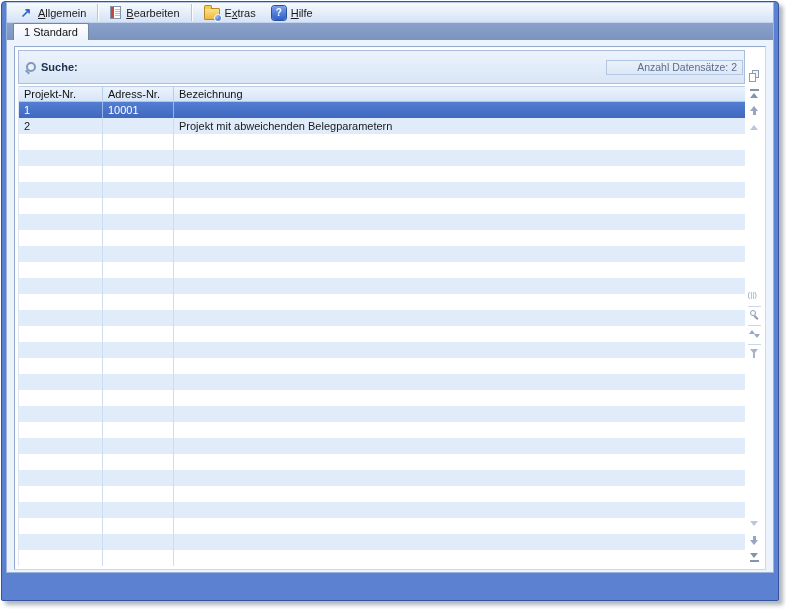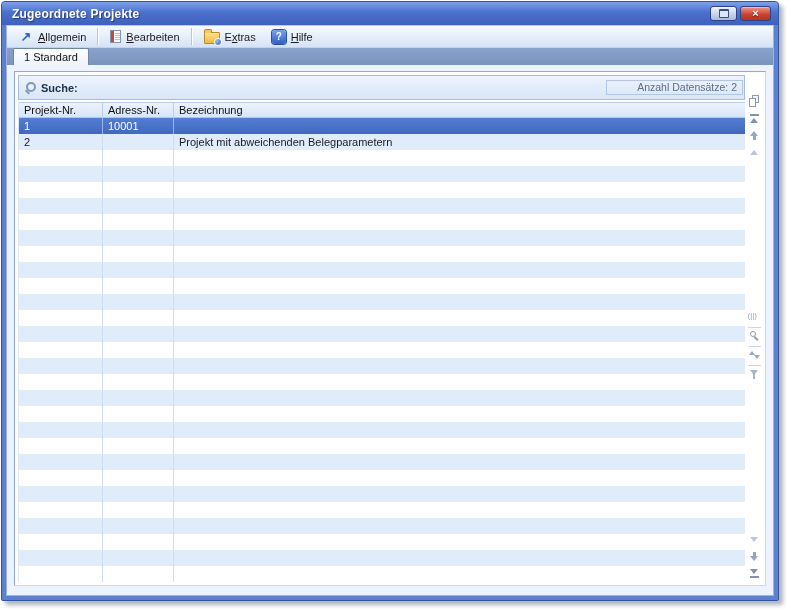--- a/index.html
+++ b/index.html
@@ -57,21 +57,21 @@
   .tab{height:17px;box-sizing:border-box;padding:0 10px;font-size:11px;line-height:16px;color:#111;
        background:linear-gradient(#fdfeff,#eef3fb);border:1px solid #72869f;border-bottom:none;border-radius:2px 2px 0 0;cursor:default;}
 
   
   .content{flex:1;padding:6px 7px 9px 7px;box-sizing:border-box;display:flex;}
   .panel{flex:1;background:#fff;border:1px solid #94aacd;border-right-color:#cbd8ee;border-bottom-color:#cbd8ee;
          box-shadow:1px 1px 0 #fbfcfe inset;padding:3px 2px 3px 3px;box-sizing:border-box;display:flex;}
   .panel-left{flex:1;display:flex;flex-direction:column;min-width:0;}
 
   
-  .searchbar{height:25px;box-sizing:border-box;border:1px solid #a9bedf;
+  .searchbar{height:34px;box-sizing:border-box;border:1px solid #a9bedf;
       background:linear-gradient(#ecf3fd,#d9e6f7);display:flex;align-items:center;padding:0 1px 0 5px;margin-bottom:2px;}
   .sicon{width:13px;height:13px;position:relative;margin-right:4px;}
   .sicon::before{content:"";position:absolute;right:1px;top:1px;width:6px;height:6px;border:2px solid #8298b8;border-radius:50%;background:#e9f1fb;}
   .sicon::after{content:"";position:absolute;left:1px;bottom:1px;width:5px;height:2px;background:#8298b8;transform:rotate(45deg);}
   .slabel{font-size:11px;font-weight:bold;color:#21324f;margin-right:7px;}
   .sph{font-size:11px;font-style:italic;color:#8d97ac;}
   .scount{margin-left:auto;height:13px;line-height:13px;border:1px solid #b3c5e1;padding:0 5px 0 30px;
       font-size:10.5px;color:#5d6d8c;background:linear-gradient(#e9f0fb,#dde9f7);}
 
   
@@ -124,31 +124,20 @@
   .icon-sort::after{content:"";position:absolute;left:6px;top:8px;border-left:3.5px solid transparent;border-right:3.5px solid transparent;border-top:4px solid #9aa7bc;}
   .icon-filter::before{content:"";position:absolute;left:2px;top:4px;border-left:4.5px solid transparent;border-right:4.5px solid transparent;border-top:5px solid #a8b4c6;}
   .icon-filter::after{content:"";position:absolute;left:5px;top:8px;width:2px;height:5px;background:#a8b4c6;}
 </style>
 </head>
 <body>
 
 <div class="stage">
   <div class="window">
 
-    <div class="titlebar">
-      <span class="title">Zugeordnete Projekte</span>
-      <div class="winbtns">
-        <div class="wbtn restore">
-          <span class="glyph-restore"></span>
-        </div>
-        <div class="wbtn close">
-          <span>×</span>
-        </div>
-      </div>
-    </div>
 
     <div class="inner">
 
       <div class="toolbar">
         <div class="titem">
           <span class="ticon ticon-arrow"></span>
           <span><span></span><span class="mnemo">A</span><span>llgemein</span></span>
         </div>
         <div class="tsep"></div>
         <div class="titem">

